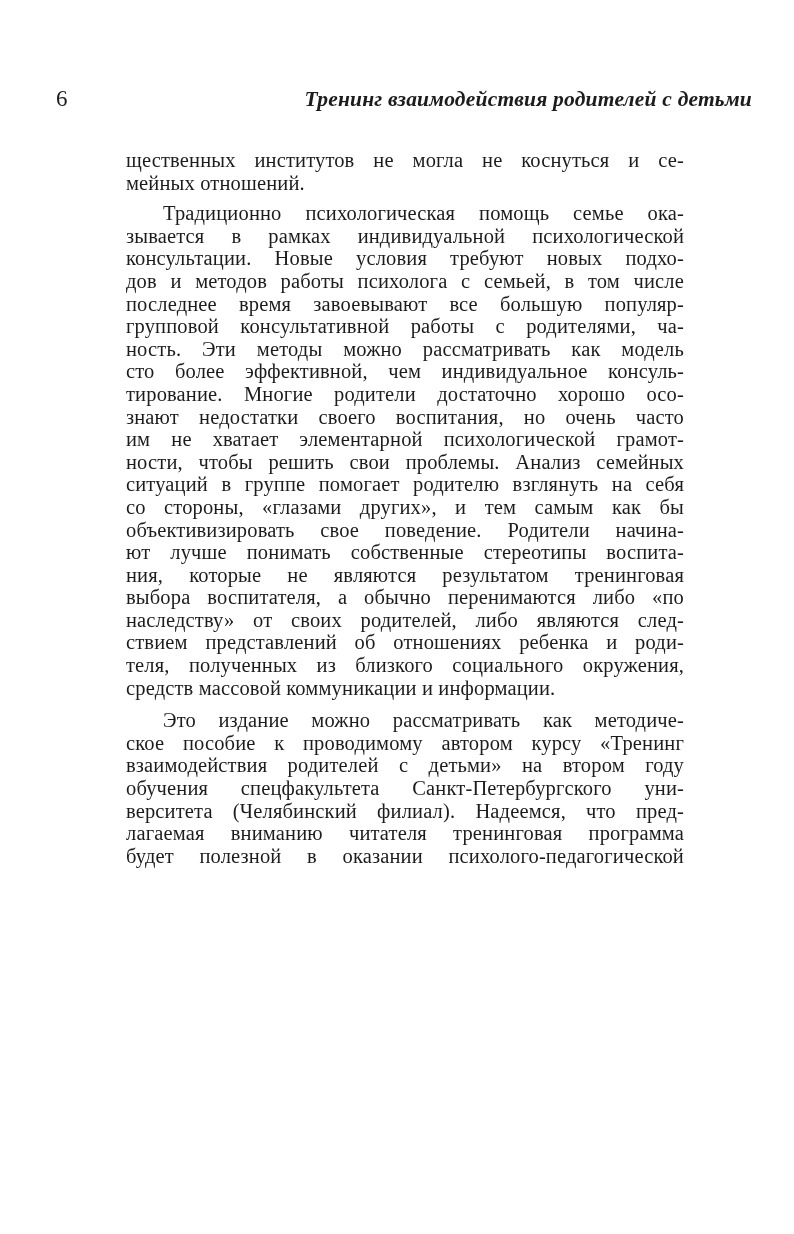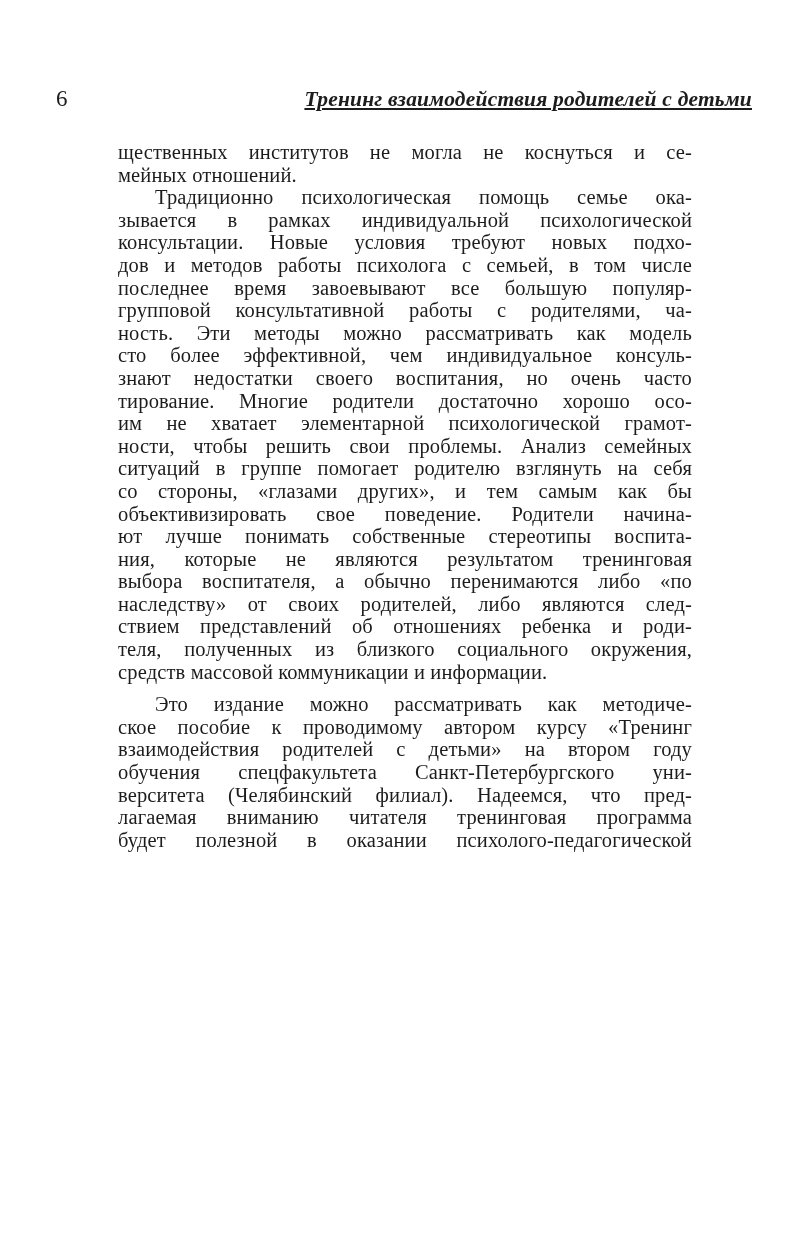--- a/index.html
+++ b/index.html
@@ -29,33 +29,32 @@
     font-size: 23px;
     font-style: normal;
     letter-spacing: 0.5px;
   }
   .running-title {
     font-size: 21.5px;
     font-style: italic;
     font-weight: bold;
     letter-spacing: 0.2px;
     white-space: nowrap;
-    text-decoration: underline;
   }
   .text-block {
     position: absolute;
     left: 118px;
     top: 141px;
     width: 574px;
     font-size: 20.5px;
     line-height: 22.6px;
     letter-spacing: 0.15px;
   }
   .para {
-    margin: 0;
+    margin: 8px;
     padding: 0;
   }
   .para.spaced-before {
     margin-top: 10px;
   }
   .line {
     text-align: justify;
     text-align-last: justify;
     white-space: normal;
     min-height: 22.6px;
@@ -84,22 +83,22 @@
       </div>
       <div class="para indented">
         <div class="line">Традиционно психологическая помощь семье ока-</div>
         <div class="line">зывается в рамках индивидуальной психологической</div>
         <div class="line">консультации. Новые условия требуют новых подхо-</div>
         <div class="line">дов и методов работы психолога с семьей, в том числе</div>
         <div class="line">последнее время завоевывают все большую популяр-</div>
         <div class="line">групповой консультативной работы с родителями, ча-</div>
         <div class="line">ность. Эти методы можно рассматривать как модель</div>
         <div class="line">сто более эффективной, чем индивидуальное консуль-</div>
+        <div class="line">тирование. Многие родители достаточно хорошо осо-</div>
         <div class="line">знают недостатки своего воспитания, но очень часто</div>
-        <div class="line">тирование. Многие родители достаточно хорошо осо-</div>
         <div class="line">им не хватает элементарной психологической грамот-</div>
         <div class="line">ности, чтобы решить свои проблемы. Анализ семейных</div>
         <div class="line">ситуаций в группе помогает родителю взглянуть на себя</div>
         <div class="line">со стороны, «глазами других», и тем самым как бы</div>
         <div class="line">объективизировать свое поведение. Родители начина-</div>
         <div class="line">ют лучше понимать собственные стереотипы воспита-</div>
         <div class="line">ния, которые не являются результатом тренинговая</div>
         <div class="line">выбора воспитателя, а обычно перенимаются либо «по</div>
         <div class="line">наследству» от своих родителей, либо являются след-</div>
         <div class="line">ствием представлений об отношениях ребенка и роди-</div>

